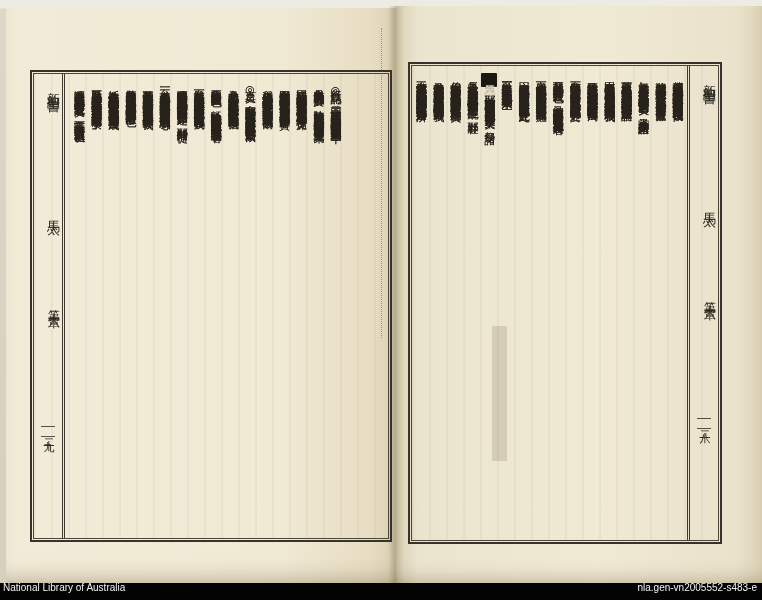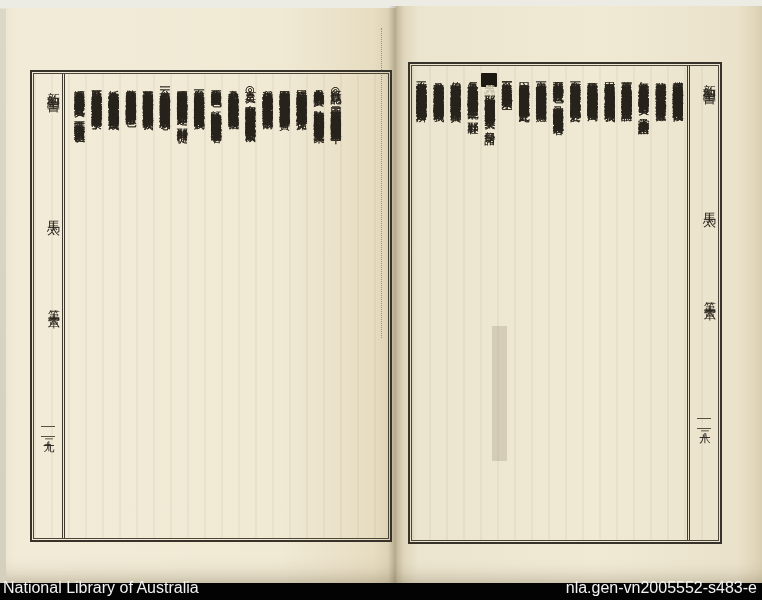--- a/index.html
+++ b/index.html
@@ -40,21 +40,21 @@
   .col{display:block;}
   .chapblock{background:#1b1711;color:#ede5cc;padding:3px 1.5px;margin-block-end:3px;
         letter-spacing:1.6px;border-radius:1px;}
   .ghostblock{position:absolute;left:82px;top:262px;width:15px;height:135px;
         background:#4a4130;opacity:.15;filter:blur(.7px);}
   .bleed{position:absolute;inset:2px;pointer-events:none;
         background:repeating-linear-gradient(90deg,rgba(85,72,48,.05) 0 2px,rgba(85,72,48,0) 2px 17px);}
   .bar{position:absolute;left:0;right:0;bottom:0;height:17px;background:#030303;
        display:flex;justify-content:space-between;align-items:center;
        padding:0 5px 8px 3px;box-sizing:border-box;
-       font-family:"Liberation Sans", sans-serif;font-size:16px;color:#f2f2f2;text-align:center;}
+       font-family:"Liberation Sans", sans-serif;font-size:10px;color:#f2f2f2;text-align:center;}
 </style>
 </head>
 <body>
 
 <div class="scan">
 
   <div class="page page-l">
     <div class="frame frame-l">
       <div class="inner"></div>
       <div class="bleed"></div>

